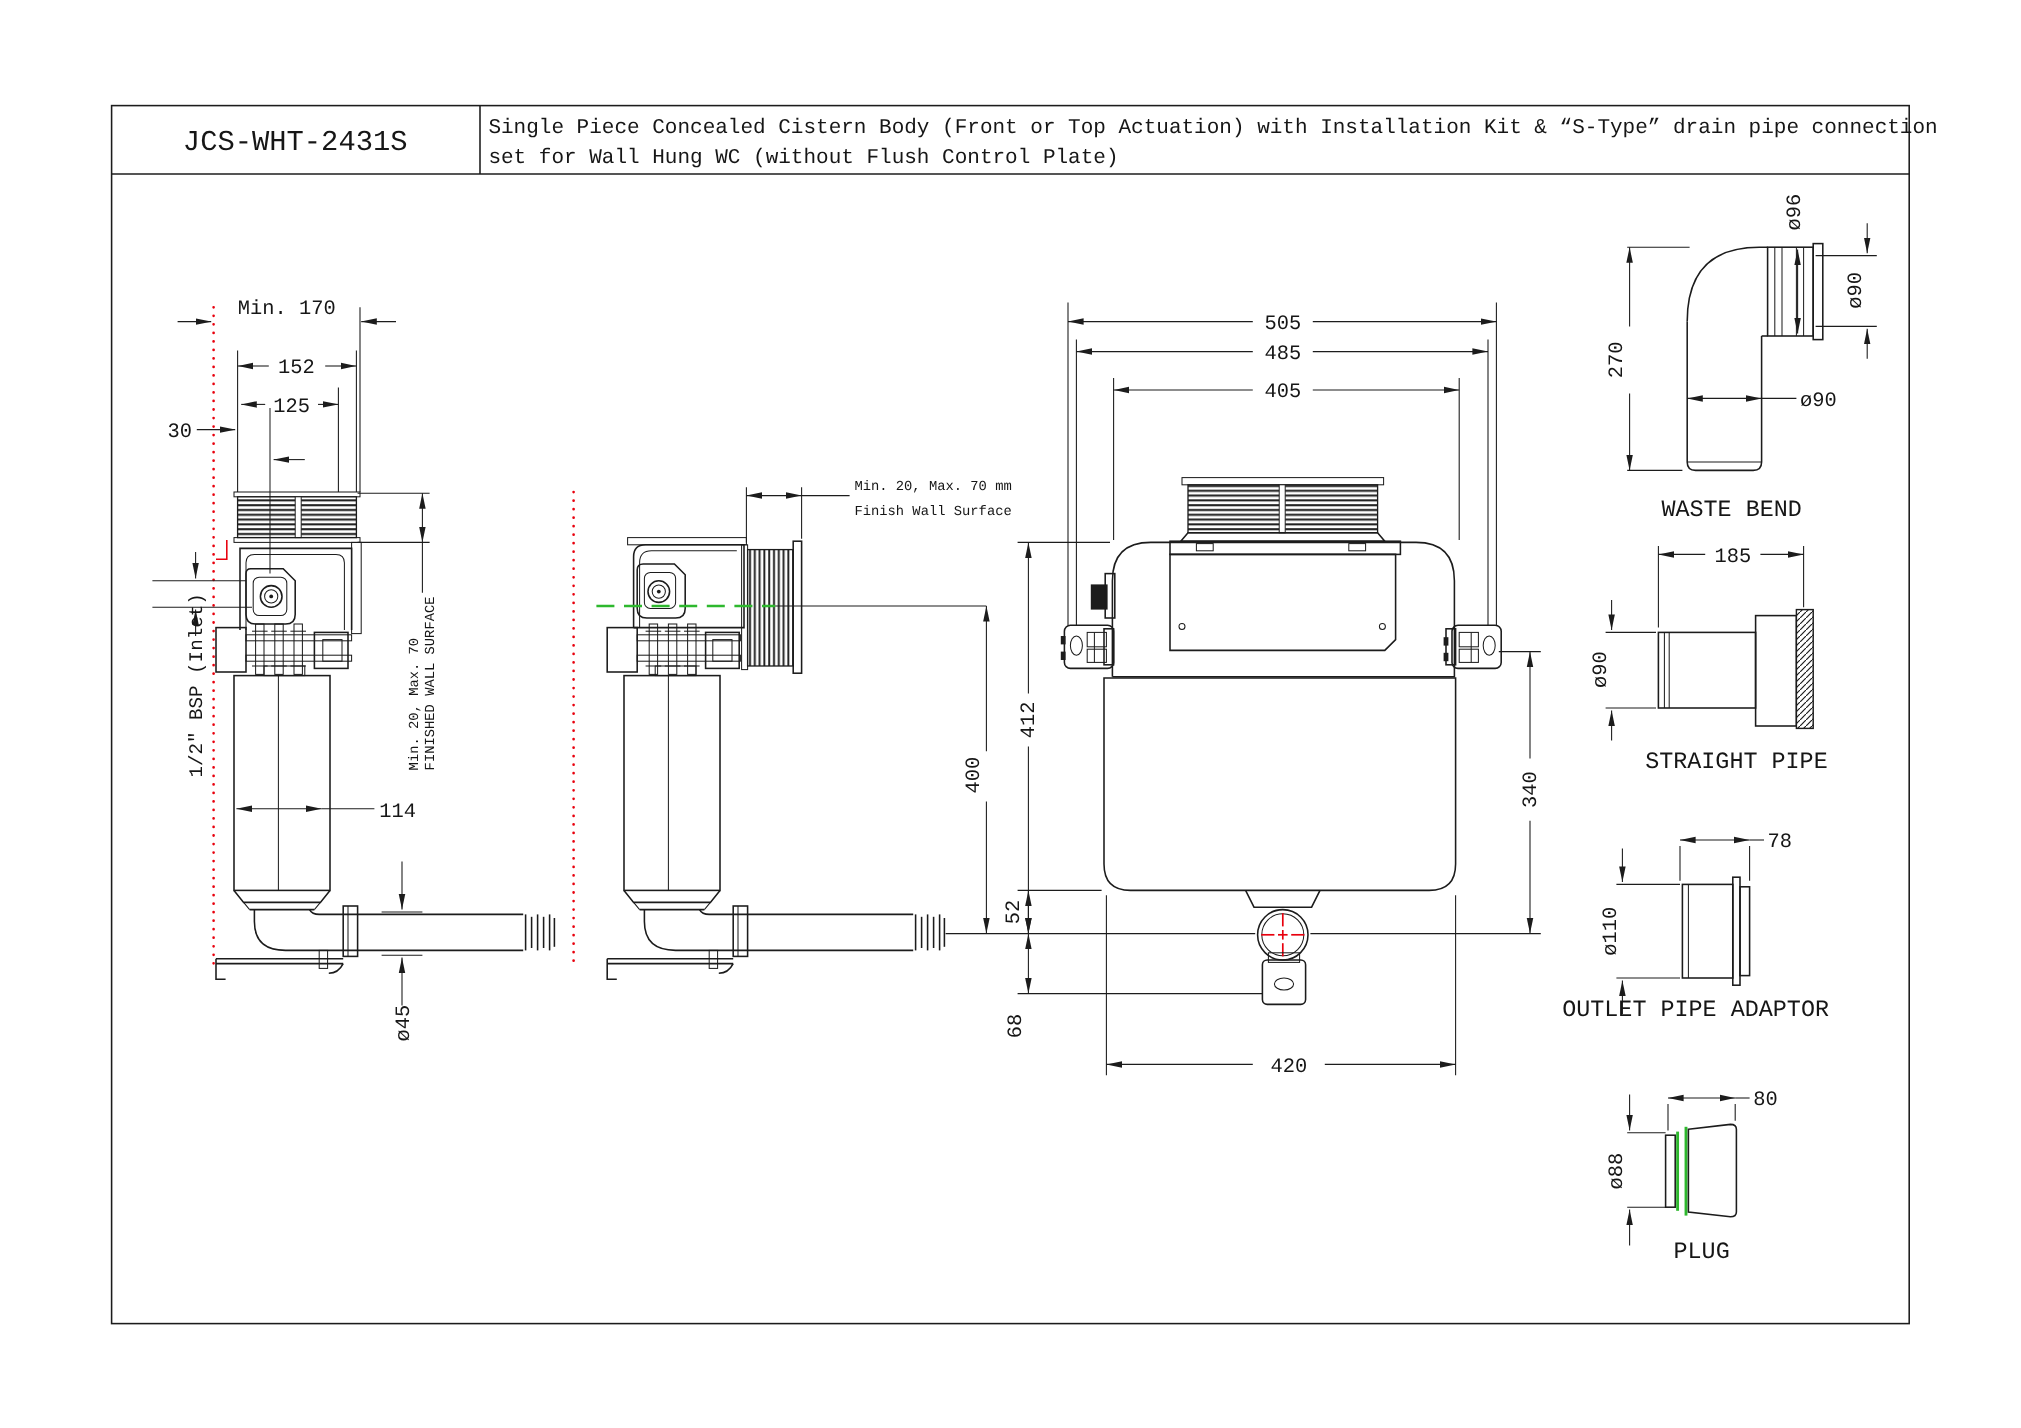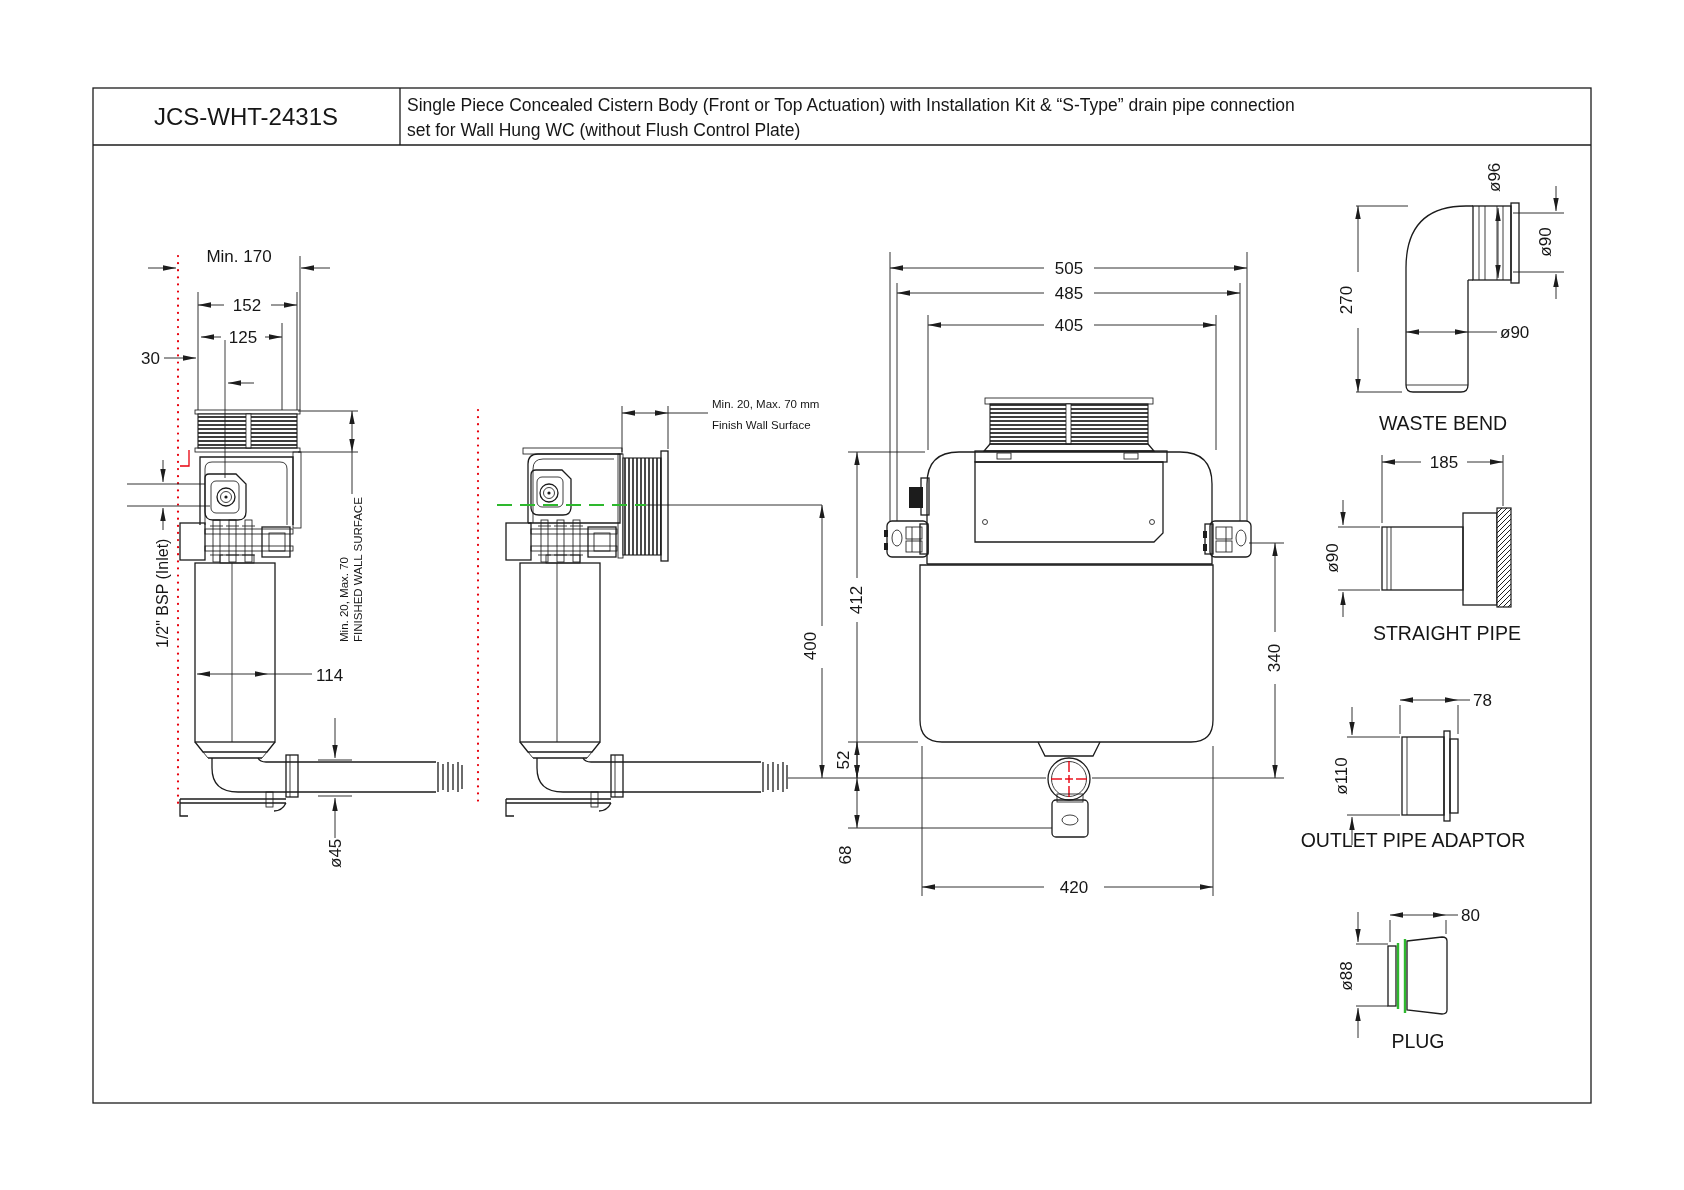--- a/index.html
+++ b/index.html
@@ -1,17 +1,17 @@
 <!DOCTYPE html>
 <html><head>
 <meta charset="utf-8">
 <style>
   html,body { margin:0; padding:0; background:#ffffff; }
   .page { position:relative; width:1684px; height:1190px; background:#ffffff;
-          font-family:Liberation Sans, sans-serif; }
+          font-family:Liberation Mono, monospace; }
   svg { display:block; }
   .ln   { stroke:#1c1c1c; stroke-width:1.3; fill:none; stroke-linecap:butt; }
   .thin { stroke:#1c1c1c; stroke-width:0.85; fill:none; }
   .dim  { stroke:#1c1c1c; stroke-width:0.9; fill:none; }
   .red  { stroke:#e8000d; fill:none; }
   .grn  { stroke:#2eb82e; fill:none; }
   text { fill:#161616; }
   .t-title { font-size:24px; }
   .t-desc  { font-size:17.5px; }
   .t-dim   { font-size:17px; }

